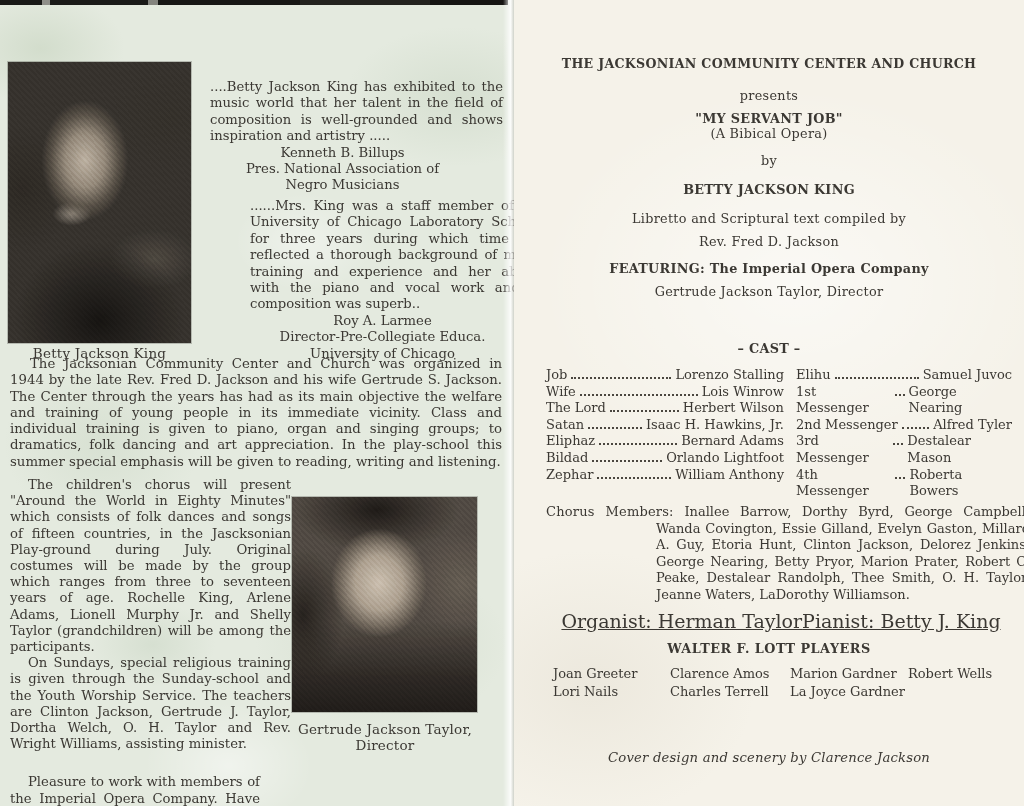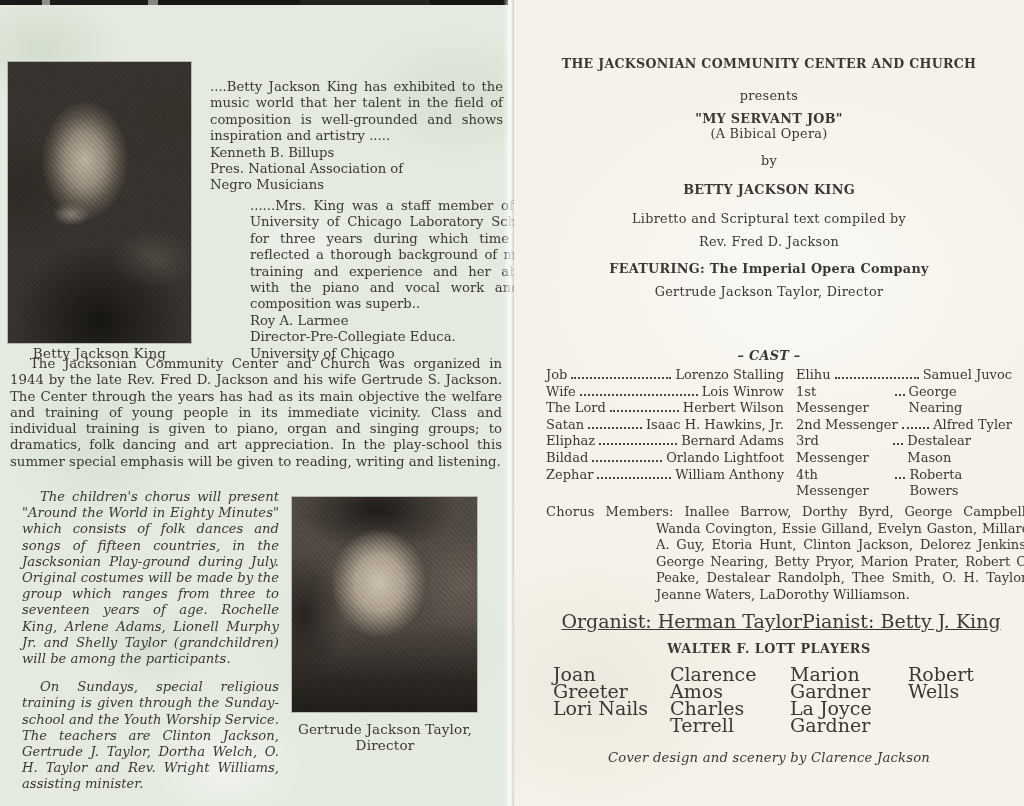--- a/index.html
+++ b/index.html
@@ -70,58 +70,58 @@
       radial-gradient(ellipse 65px 70px at 92% 40%, rgba(120,110,98,.5), transparent 75%);
   }
 
   
   .lp-caption{position:absolute;font-size:13.5px;letter-spacing:.2px;text-align:center;}
   .cap1{left:8px;top:345px;width:183px;}
   .cap2{left:285px;top:721px;width:200px;}
   .quote{position:absolute;width:293px;left:210px;font-size:13.2px;line-height:16.4px;text-align:justify;}
   .q1{top:79px;}
   .q2{top:198px;margin-left:40px;}
-  .attr{text-align:left;padding-right:28px;}
+  .attr{text-align:center;padding-right:28px;}
   .wide-para{position:absolute;left:10px;top:356px;width:492px;
     font-size:13.3px;line-height:16.3px;text-align:justify;text-indent:20px;}
   .narrow-col{position:absolute;left:10px;top:477px;width:281px;
     font-size:13.2px;line-height:16.2px;}
-  .narrow-col p{margin:12px;text-align:justify;text-indent:18px;font-style:italic;}
+  .narrow-col p{margin:0;text-align:justify;text-indent:18px;}
   .inset{width:250px;}
   .gap-lg{height:22px;}
 
   
   .rp{position:absolute;left:0;width:510px;text-align:center;font-size:12.8px;letter-spacing:.3px;}
   .bold{font-weight:700;}
   .rp-org{top:56px;font-size:12.6px;}
   .rp-presents{top:88px;}
   .rp-title{top:111px;}
   .rp-subtitle{top:126px;}
   .rp-by{top:153px;}
   .rp-composer{top:182px;}
   .rp-lib1{top:211px;}
   .rp-lib2{top:234px;}
   .rp-feat{top:261px;}
   .rp-dir{top:284px;}
-  .rp-cast-head{top:348px;font-style:italic;}
+  .rp-cast-head{top:341px;}
   .cast-wrap{position:absolute;left:32px;top:367px;width:466px;display:flex;gap:12px;}
   .cast-col{font-size:13px;line-height:16.6px;}
   .cast-col.c1{width:238px;}
   .cast-col.c2{width:216px;}
   .cast-row{display:flex;align-items:baseline;}
   .leader{flex:1;border-bottom:2px dotted #4a463f;margin:0 4px 3px;min-width:10px;}
   .chorus{position:absolute;left:32px;top:504px;width:484px;
     font-size:13px;line-height:16.6px;text-align:justify;
     padding-left:110px;text-indent:-110px;box-sizing:border-box;}
   .chorus-label{letter-spacing:.2px;}
   .keys-row{position:absolute;left:32px;top:610px;width:470px;display:flex;justify-content:center;font-size:19px;text-decoration:underline;}
   .rp-players-head{top:641px;letter-spacing:.5px;}
   .players{position:absolute;left:39px;top:666px;width:460px;
     display:grid;grid-template-columns:117px 120px 118px 1fr;row-gap:1px;
-    font-size:19px;line-height:16.5px;text-align:left;}
+    font-size:13px;line-height:16.5px;text-align:left;}
   .rp-footer{top:750px;font-style:italic;font-size:13.2px;letter-spacing:.2px;}
 </style>
 </head>
 <body>
 
 <div class="page-left">
 
   <div class="photo photo1">
     <div class="photo-noise"></div>
   </div>

